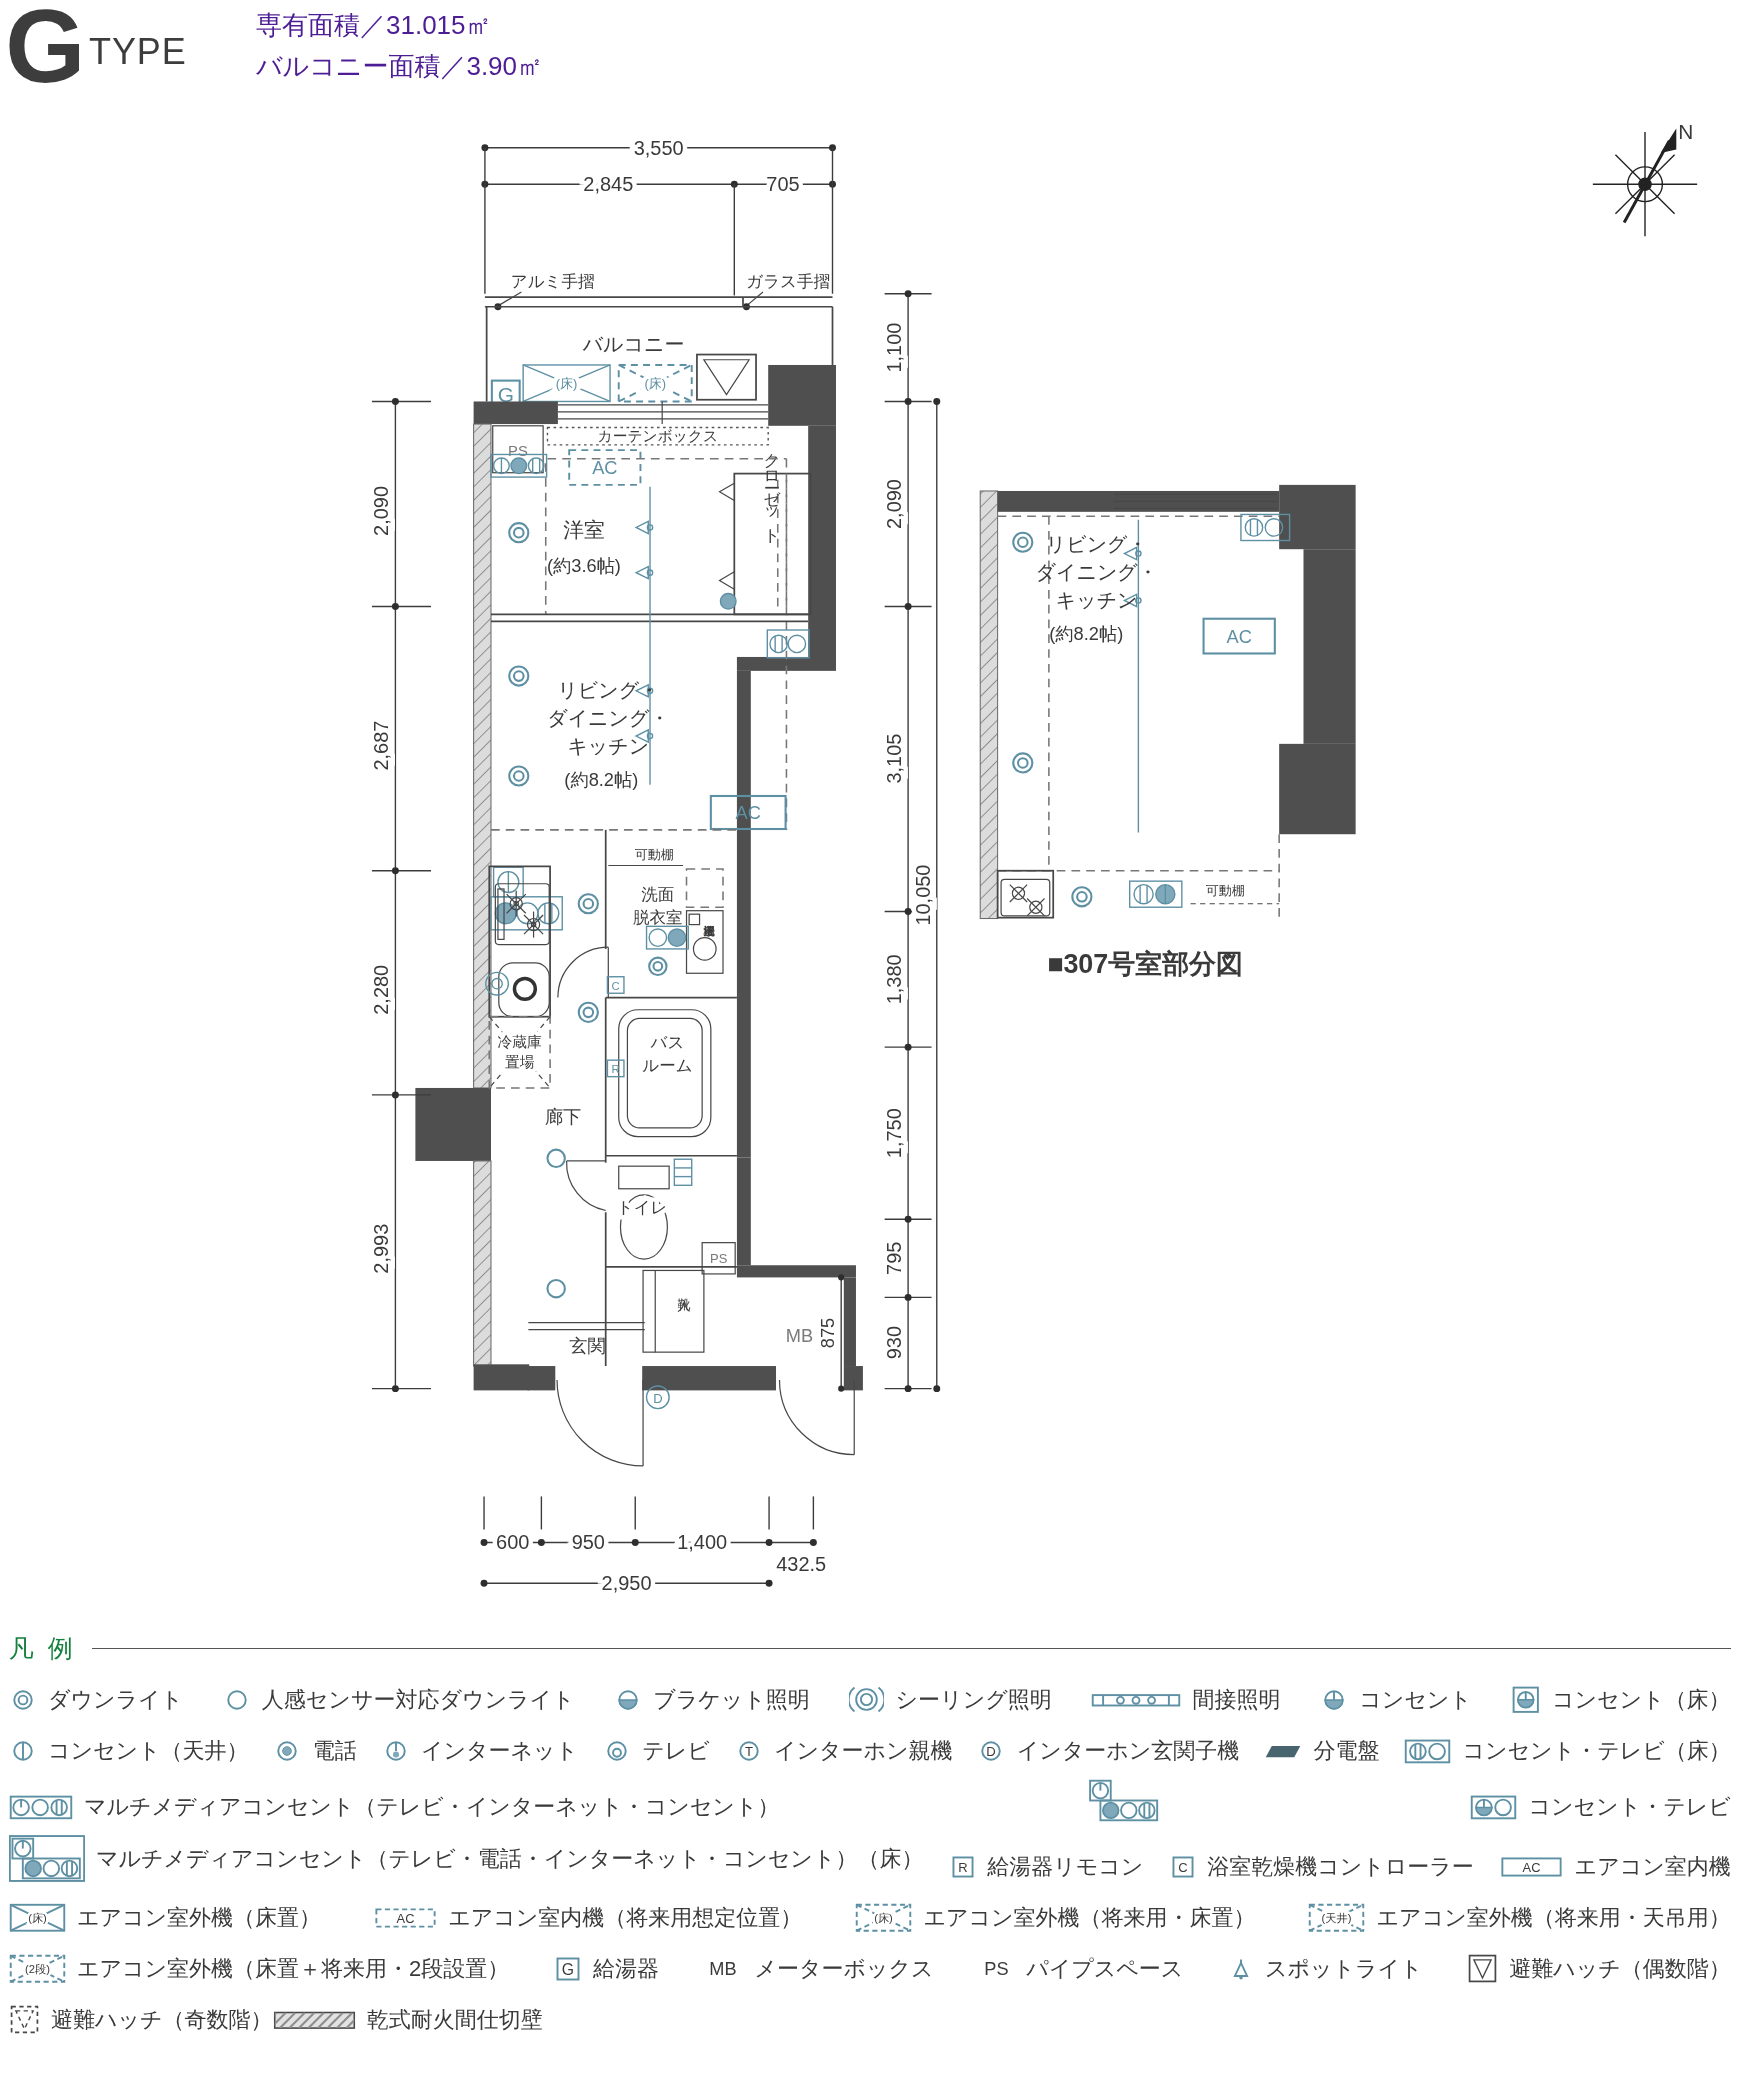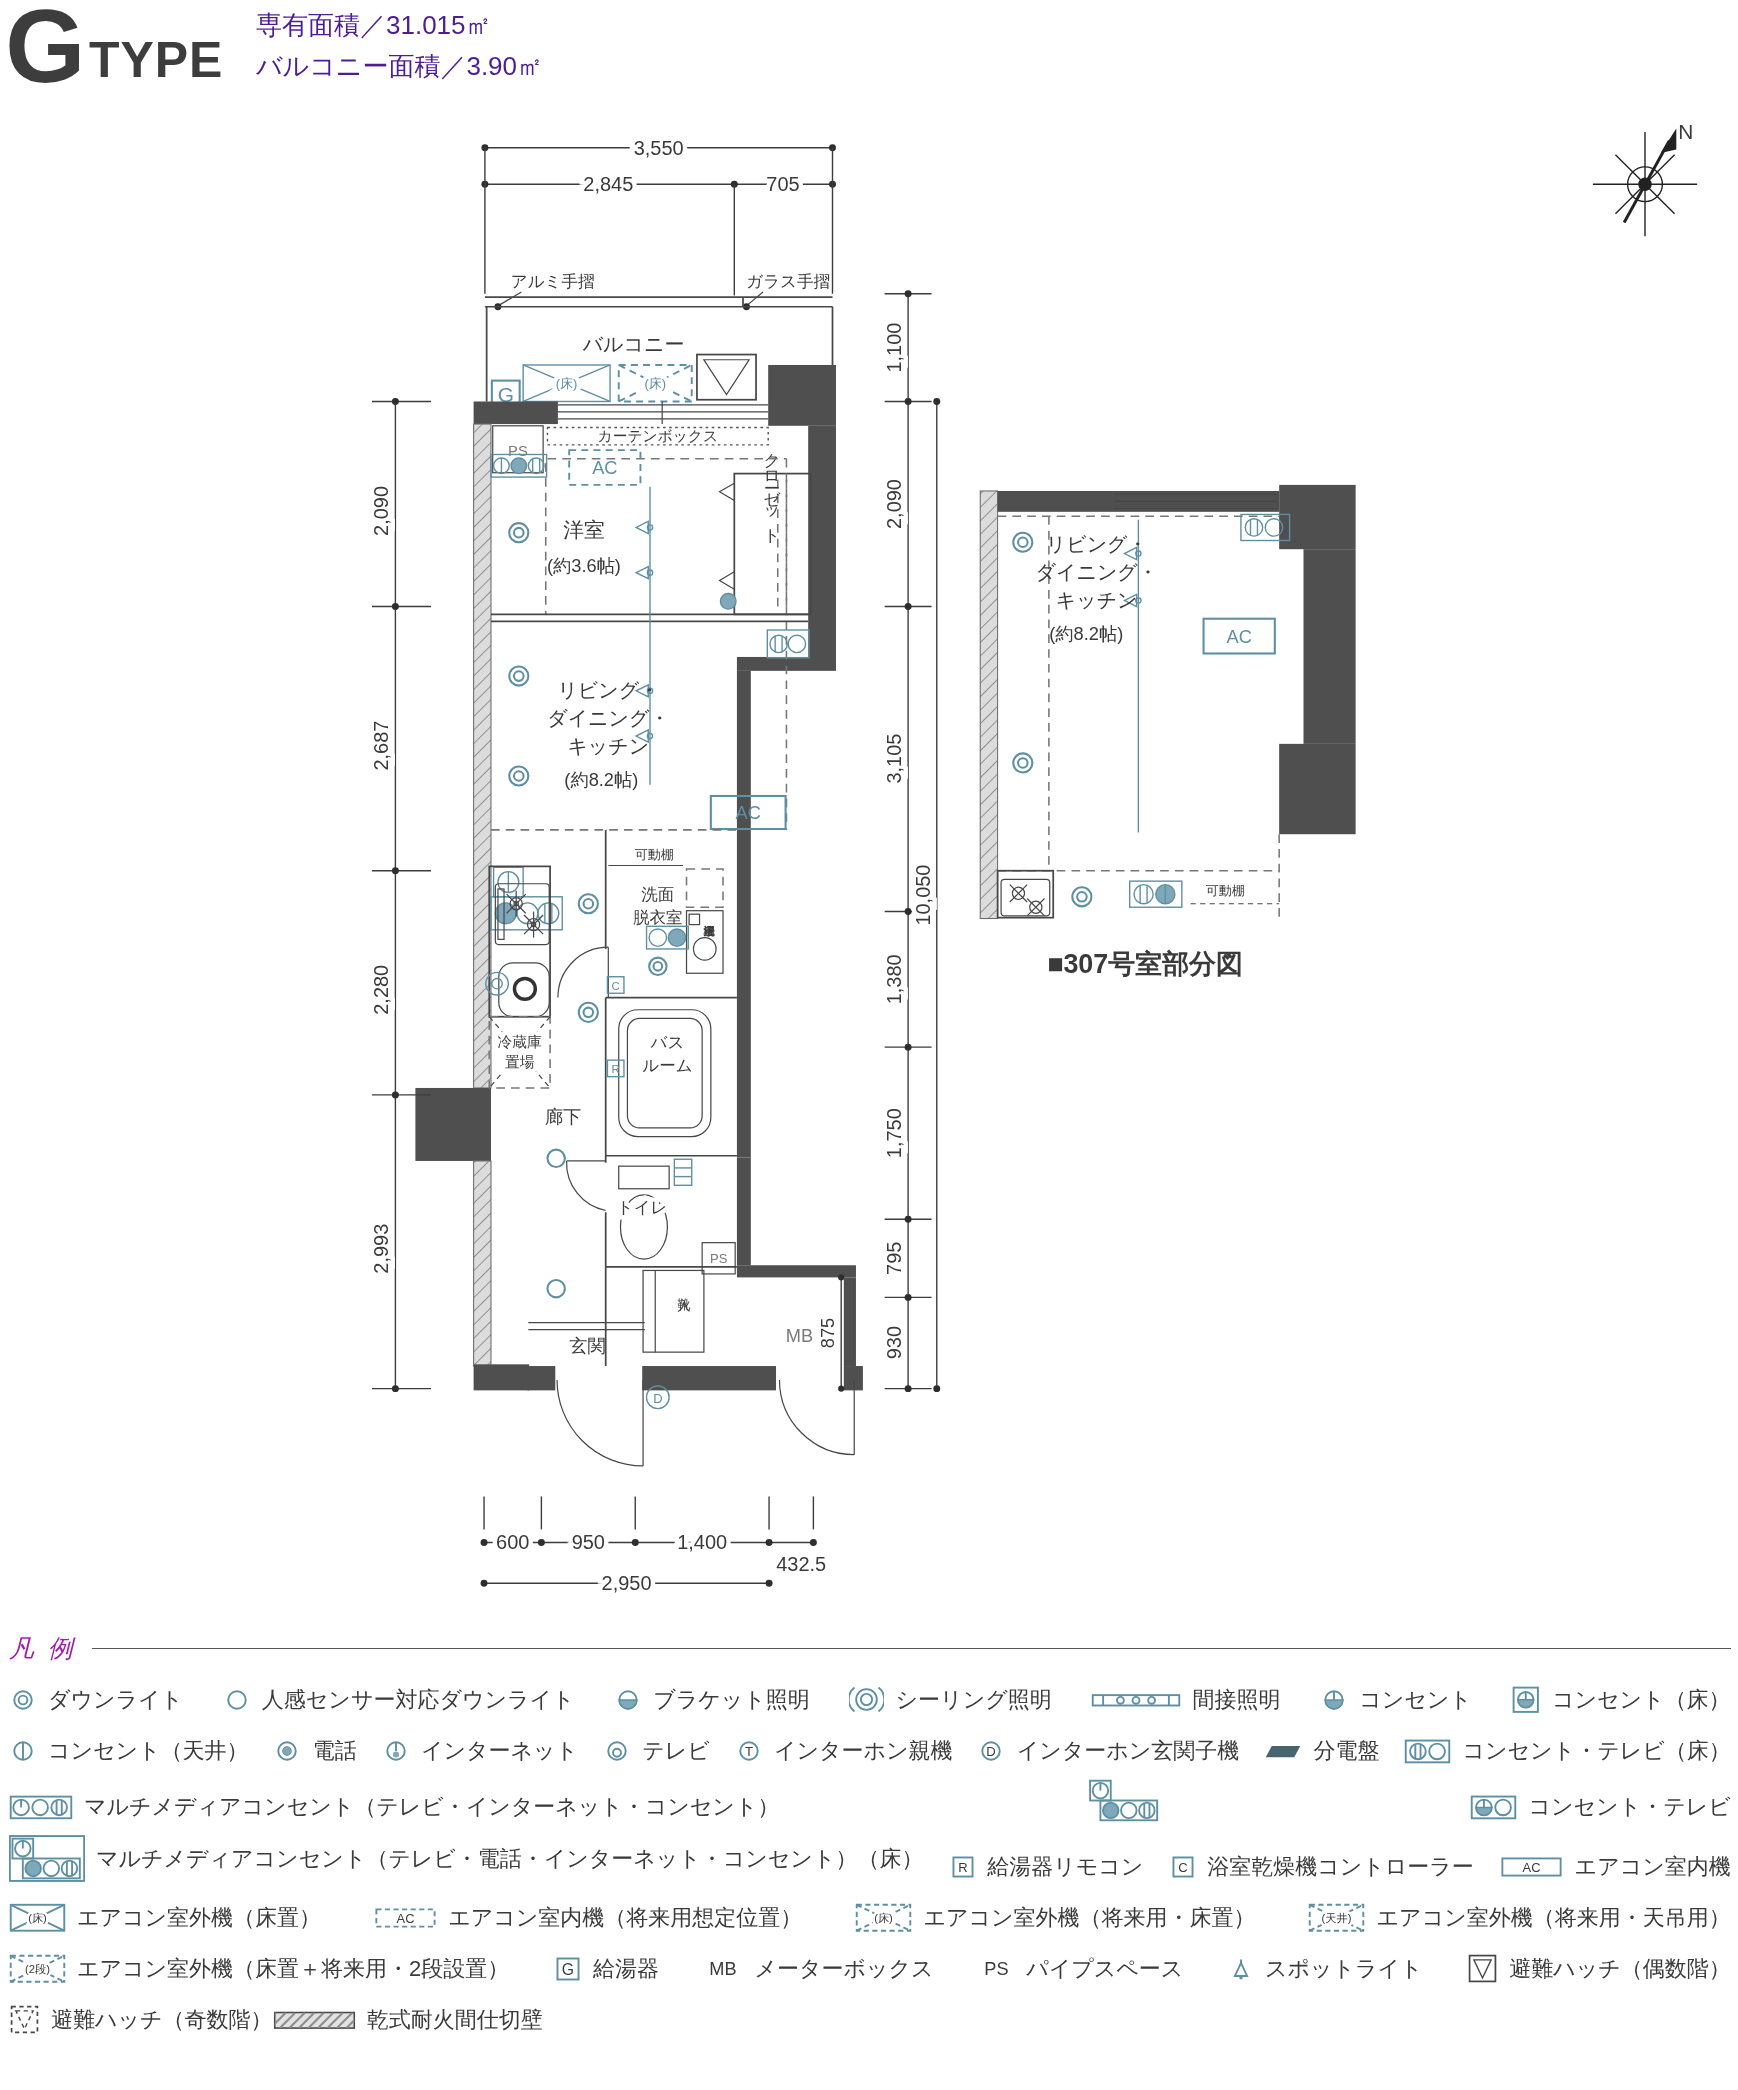--- a/index.html
+++ b/index.html
@@ -1,20 +1,20 @@
 <!DOCTYPE html>
 <html style="font-size:14px"><head>
 <meta charset="utf-8">
 <style>
   html,body{margin:0;padding:0;background:#ffffff;}
   body{width:1738px;height:2090px;position:relative;font-family:"Liberation Sans","DejaVu Sans",sans-serif;color:#3a3a3a;}
   
   #hdr{position:absolute;top:0;left:0;width:1738px;height:87px;}
   #hdr .tletter{position:absolute;left:5.2px;top:-12px;font-size:103px;font-weight:bold;color:#3d3d3d;letter-spacing:-1.7px;}
-  #hdr .tword{position:absolute;left:89px;top:31px;font-size:50px;font-weight:bold;color:#3d3d3d;letter-spacing:0.9px;}
+  #hdr .tword{position:absolute;left:89px;top:31px;font-size:36px;font-weight:normal;color:#3d3d3d;letter-spacing:0.9px;}
   #hdr .areas{position:absolute;left:256px;top:5.2px;font-size:26px;line-height:41px;color:#4c1d95;}
   
   #plansvg{position:absolute;top:0;left:0;}
   .w{fill:#4f4f4f;stroke:none;}
   .hatchw{fill:url(#hpat);stroke:#6a6a6a;stroke-width:1.2;}
   .ln{stroke:#474747;stroke-width:2;fill:none;}
   .ln15{stroke:#474747;stroke-width:1.4;fill:none;}
   .dash{stroke:#777;stroke-width:1.8;fill:none;stroke-dasharray:10 7;}
   .dot2{stroke:#555;stroke-width:1.6;fill:none;stroke-dasharray:3 4;}
   .dim{stroke:#3c3c3c;stroke-width:1.6;fill:none;}
@@ -27,21 +27,21 @@
   text{fill:#3a3a3a;}
   .tg{fill:#7a7a7a;}
   .mid{text-anchor:middle;}
   .ko{paint-order:stroke;stroke:#ffffff;stroke-width:10px;}
   .f23{font-size:23px;} .f21{font-size:21px;} .f19{font-size:19px;} .f17{font-size:17px;}
   .f15{font-size:15px;} .f13{font-size:13px;} .f24{font-size:24px;} .f31{font-size:31px;font-weight:bold;}
   .vert{writing-mode:vertical-rl;glyph-orientation-vertical:0;}
   
   #legend{position:absolute;left:8.7px;top:1632px;width:1722px;}
   #legend .lt{display:flex;align-items:center;gap:15.6px;margin-bottom:12px;}
-  #legend .lt .ttl{font-size:25px;color:#a21caf;white-space:nowrap;letter-spacing:3.5px;font-style:italic;}
+  #legend .lt .ttl{font-size:25px;color:#15803d;white-space:nowrap;letter-spacing:3.5px;}
   #legend .lt .rule{flex:1;height:0;border-top:1.7px solid #555;}
   .lrow{display:flex;align-items:flex-end;margin-bottom:13px;min-height:38px;}
   .lrow.between{justify-content:space-between;}
   .lrow.start{justify-content:flex-start;}
   .litem{display:flex;align-items:center;gap:11.3px;white-space:nowrap;}
   .litem .lbl{font-size:22px;color:#3a3a3a;}
   .licon{display:flex;align-items:center;}
   .licon svg text{font-family:"Liberation Sans","DejaVu Sans",sans-serif;}
 </style>
 </head>

